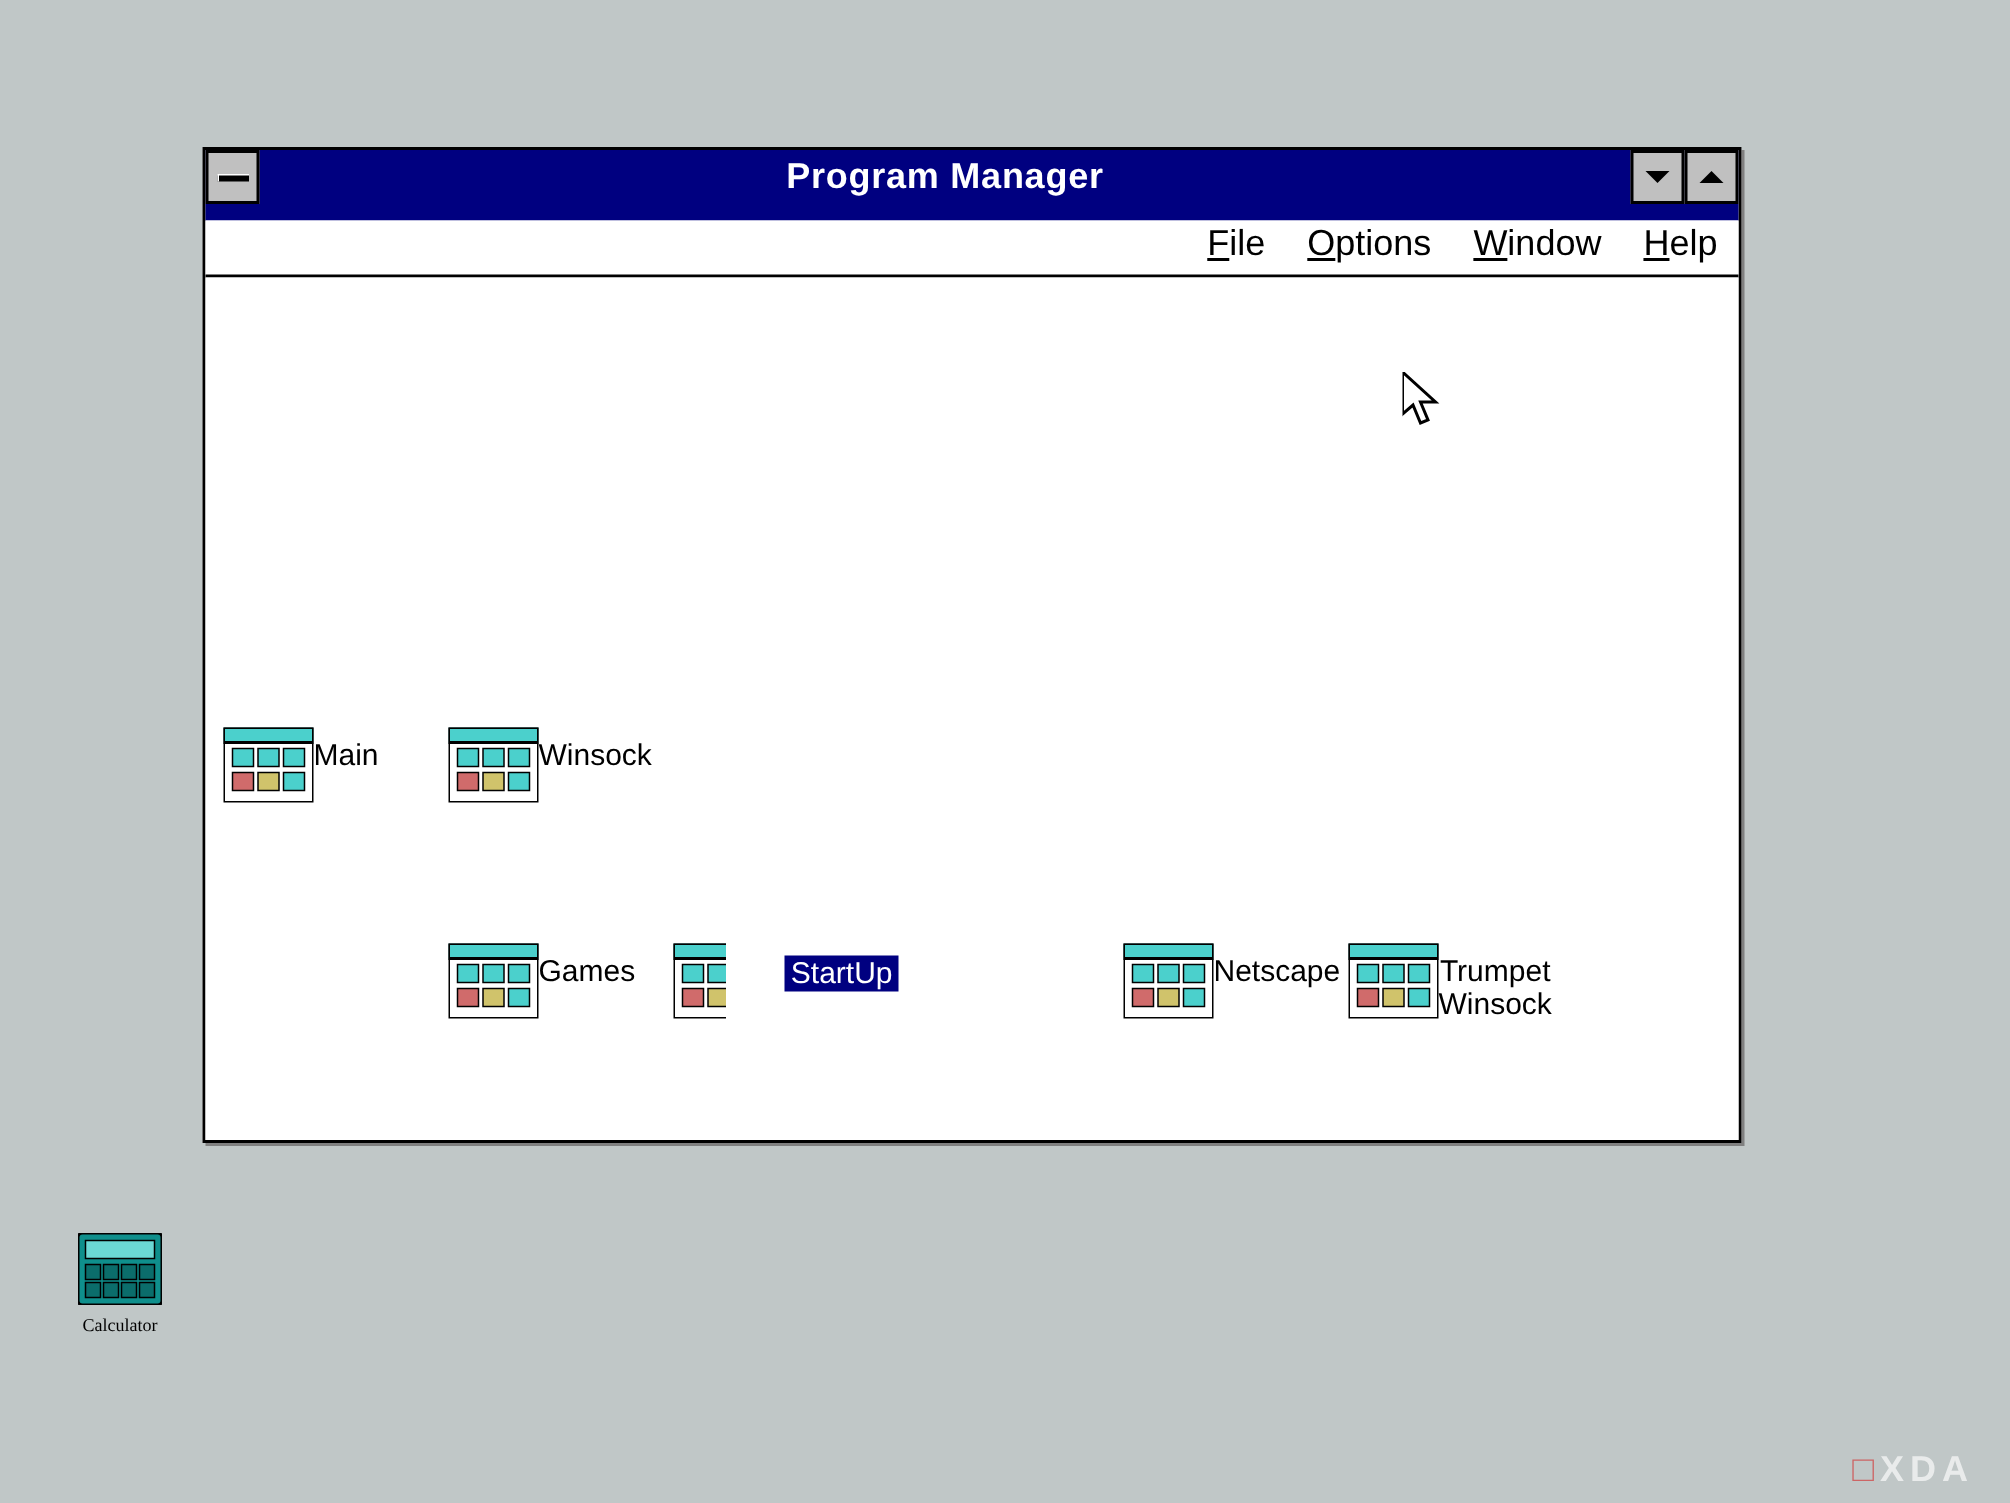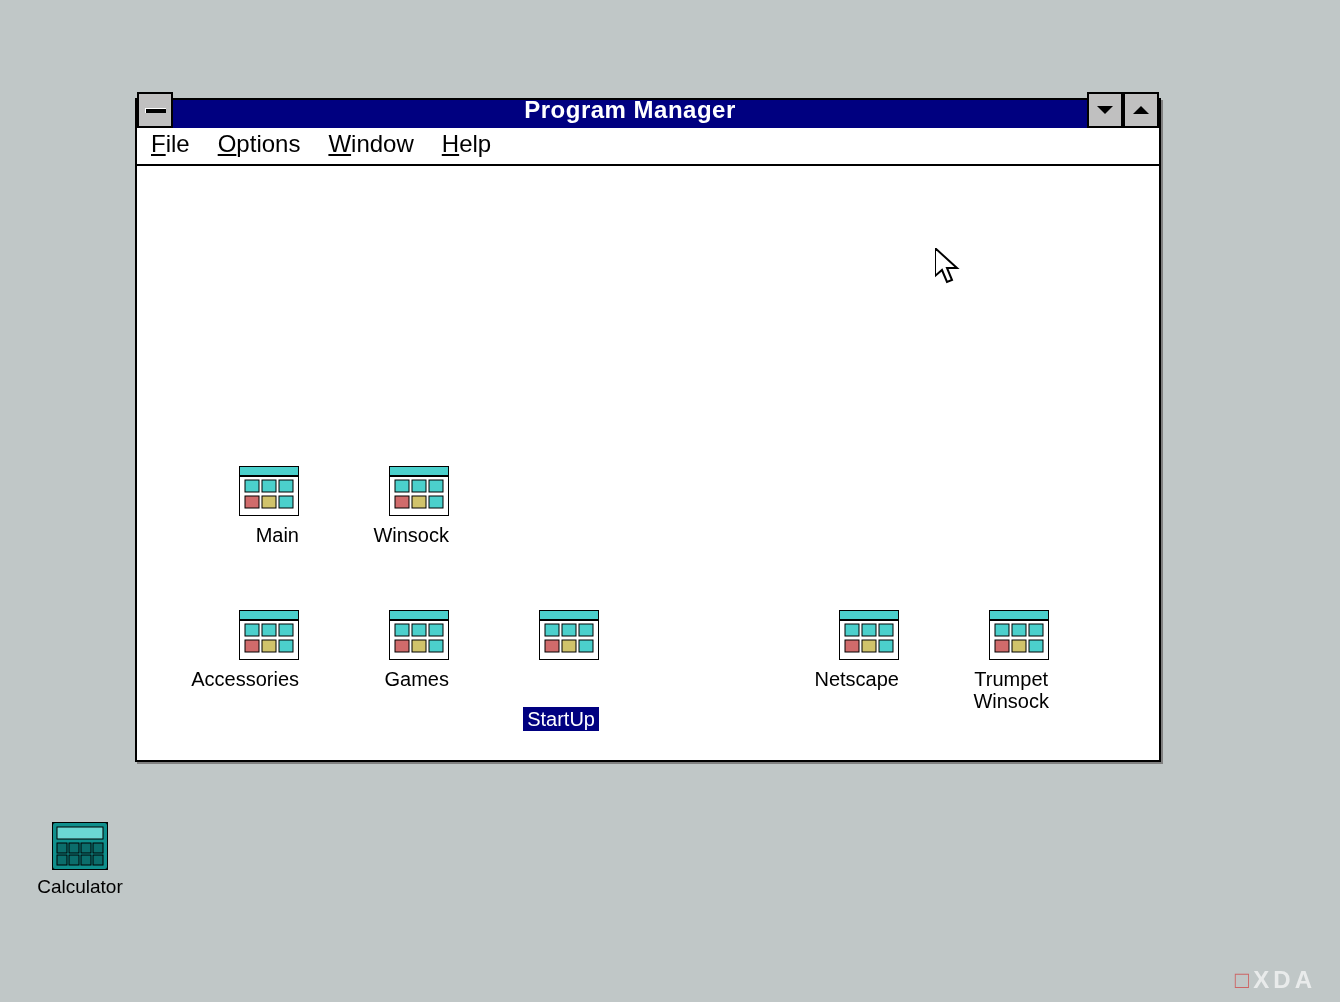--- a/index.html
+++ b/index.html
@@ -22,22 +22,22 @@
     height: 660px;
     background: #ffffff;
     border: 2px solid #000;
     box-shadow: 2px 2px 0 #808080;
     display: flex;
     flex-direction: column;
   }
 
   .titlebar {
     display: flex;
-    align-items: flex-end;
-    height: 28px;
+    align-items: flex-start;
+    height: 47px;
     background: #000080; 
     color: #fff;
   }
   .tb-btn {
     width: 36px;
     height: 36px;
     background: #c0c0c0;
     border: 2px solid #000;
     box-sizing: border-box;
     display: flex;
@@ -74,39 +74,40 @@
   }
   .tb-right { display: flex; }
 
   .menubar {
     display: flex;
     gap: 28px;
     padding: 2px 14px 6px 14px;
     border-bottom: 2px solid #000;
     font-size: 24px;
     background: #fff;
+    justify-content: flex-end;
   }
   .menuitem {
     cursor: default;
   }
   .menuitem .ul { text-decoration: underline; }
 
   .client {
     flex: 1;
     position: relative;
     background: #fff;
   }
 
   
   .grp {
     position: absolute;
     width: 150px;
     display: flex;
-    flex-direction: column;
-    align-items: flex-end;
+    flex-direction: row;
+    align-items: flex-start;
     cursor: default;
   }
   .grp .icon {
     width: 60px;
     height: 50px;
   }
   .grp .lbl {
     margin-top: 8px;
     font-size: 20px;
     text-align: center;
@@ -133,22 +134,23 @@
   .desk-icon {
     position: absolute;
     left: 20px;
     top: 822px;
     width: 120px;
     display: flex;
     flex-direction: column;
     align-items: center;
   }
   .desk-icon .lbl {
-    font-size: 19px;
+    font-size: 12px;
     margin-top: 6px;
+    font-family: Liberation Serif, serif;
   }
 
   
   .cursor {
     position: absolute;
     left: 935px;
     top: 248px;
     pointer-events: none;
   }
 
@@ -244,26 +246,20 @@
         </svg>
       <span class="lbl">Main</span>
     </div>
     <div class="grp r1 c2">
       <svg class="icon">
           <use href="#grp-icon"></use>
         </svg>
       <span class="lbl">Winsock</span>
     </div>
 
-    <div class="grp r2 c1">
-      <svg class="icon">
-          <use href="#grp-icon"></use>
-        </svg>
-      <span class="lbl">Accessories</span>
-    </div>
     <div class="grp r2 c2">
       <svg class="icon">
           <use href="#grp-icon"></use>
         </svg>
       <span class="lbl">Games</span>
     </div>
     <div class="grp r2 c3 selected">
       <svg class="icon">
           <use href="#grp-icon"></use>
         </svg>

